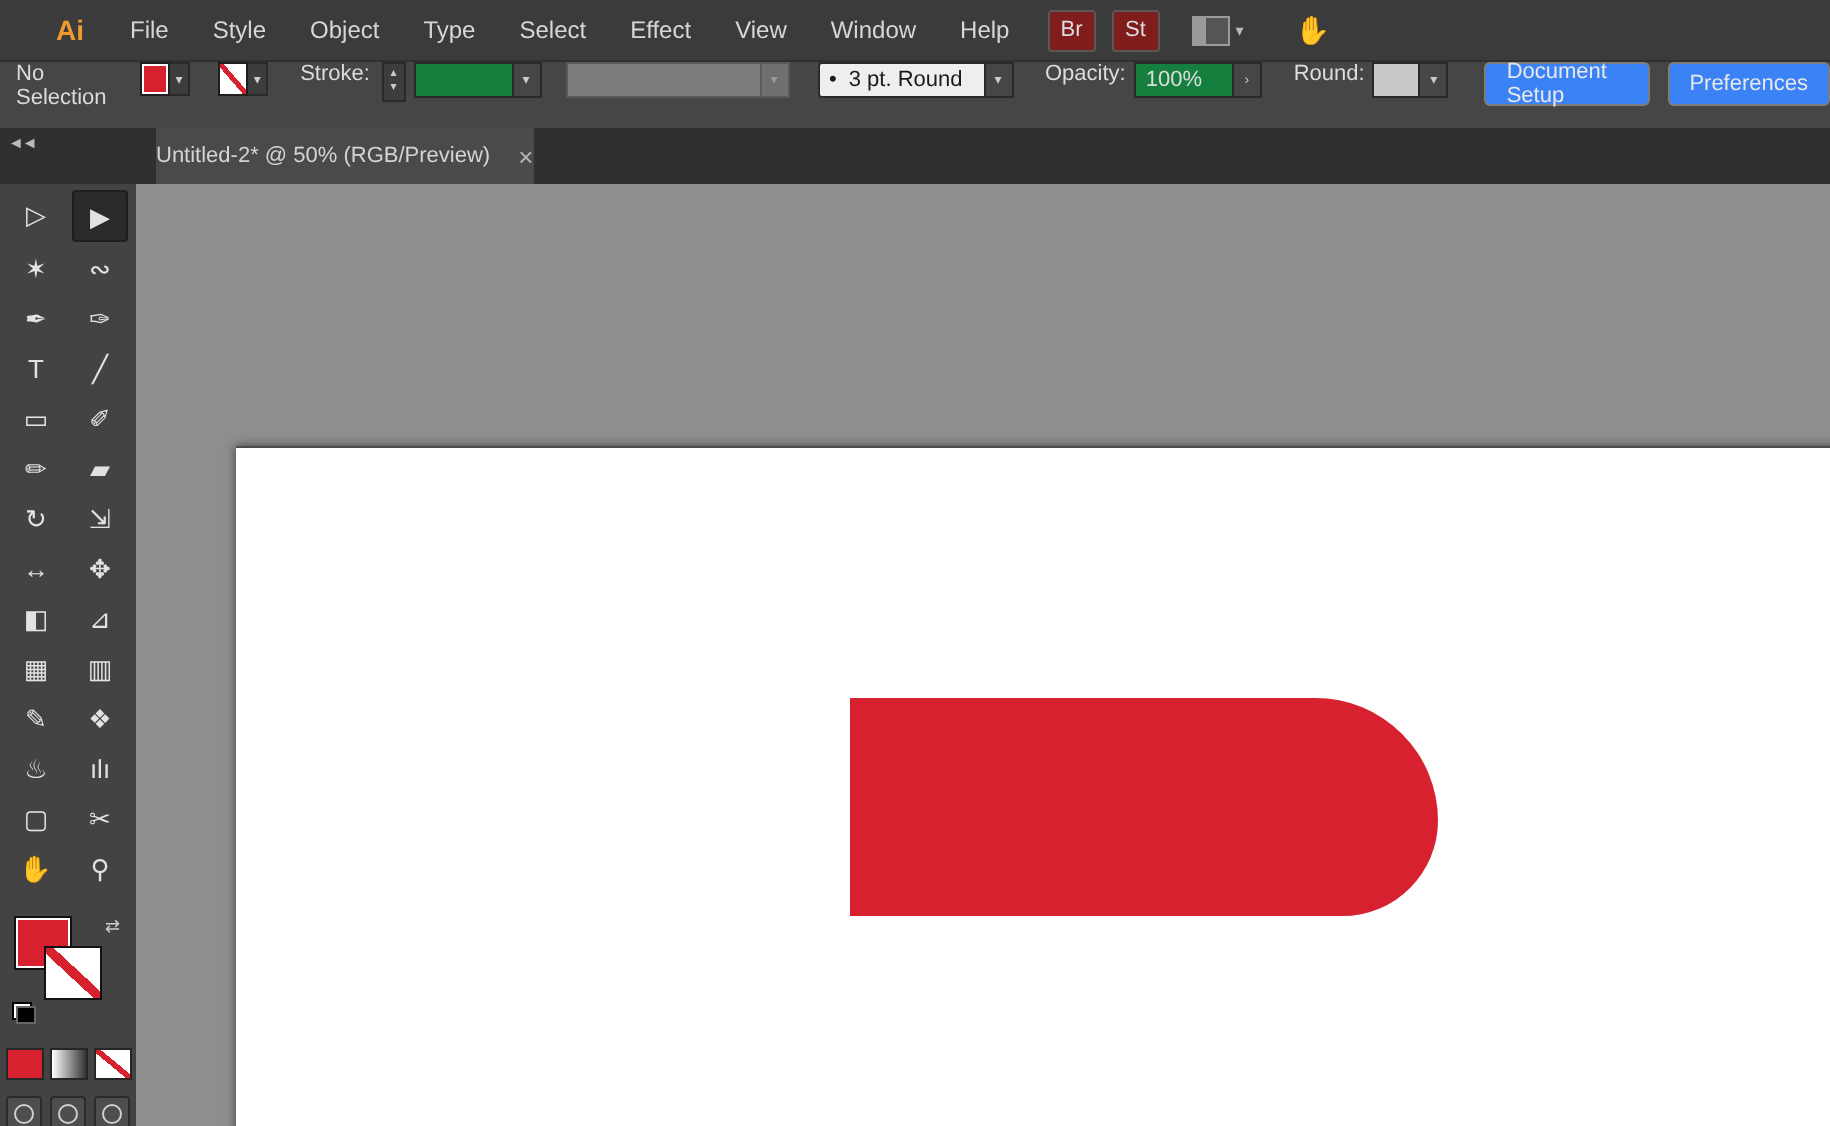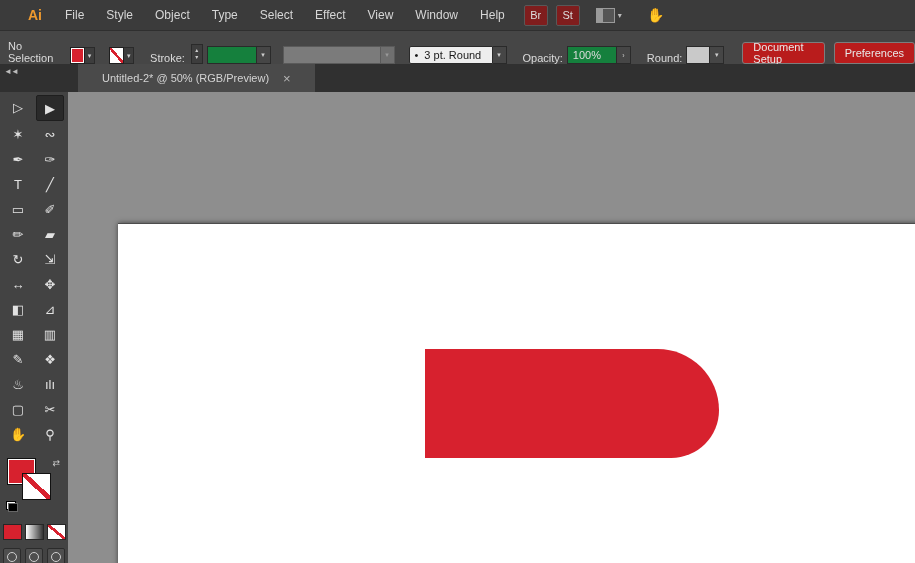--- a/index.html
+++ b/index.html
@@ -15,49 +15,49 @@
           display:flex;align-items:center;justify-content:center;font-size:11px;color:#ddd;margin-left:8px;}
   .ws-icon{width:17px;height:13px;border:1px solid #9a9a9a;margin-left:16px;display:flex;}
   .ws-icon .a{width:6px;background:#9a9a9a;}
   .ws-icon .b{flex:1;background:#555;}
   .mb-chev{font-size:8px;color:#bbb;margin-left:3px;}
   .share{margin-left:26px;color:#777;font-size:14px;}
 
   
   .controlbar{position:absolute;top:30px;left:0;right:0;height:33px;background:#464646;
               border-top:1px solid #2f2f2f;border-bottom:1px solid #2a2a2a;
-              display:flex;align-items:flex-end;font-size:11px;color:#dcdcdc;}
+              display:flex;align-items:flex-start;font-size:11px;color:#dcdcdc;}
   .status{margin-left:8px;width:84px;}
   .swatch{width:18px;height:15px;border:1px solid #1f1f1f;box-shadow:inset 0 0 0 1px #fff;}
   .swatch.fill{background:#d7212e;}
   .swatch.none{background:#fff;position:relative;overflow:hidden;}
   .swatch.none::after,.none-diag::after{content:"";position:absolute;inset:0;
      background:linear-gradient(to top right,transparent 44%,#d7212e 44%,#d7212e 57%,transparent 57%);}
   .chev-btn{width:12px;height:15px;display:flex;align-items:center;justify-content:center;
             font-size:7px;color:#ccc;border:1px solid #2a2a2a;border-left:none;background:#3d3d3d;}
   .lbl{margin-left:16px;}
   .stepper{width:13px;height:18px;margin-left:6px;background:#3d3d3d;border:1px solid #2a2a2a;
            display:flex;flex-direction:column;align-items:center;justify-content:center;font-size:6px;line-height:7px;color:#ccc;}
   .combo{display:flex;align-items:stretch;height:18px;margin-left:4px;}
   .combo .val{display:flex;align-items:center;padding:0 5px;background:#15803d;
               border:1px solid #2a2a2a;min-width:38px;}
   .combo .chev{width:13px;display:flex;align-items:center;justify-content:center;background:#464646;
                border:1px solid #2a2a2a;border-left:none;font-size:7px;color:#ccc;}
   .combo.disabled .val{background:#7b7b7b;border-color:#5a5a5a;min-width:86px;}
   .combo.disabled .chev{background:#6f6f6f;color:#999;border-color:#5a5a5a;}
   .combo.light .val{background:#eeeeee;color:#1a1a1a;min-width:72px;border-radius:2px 0 0 2px;}
   .combo .swval{width:22px;background:#c9c9c9;border:1px solid #2a2a2a;}
-  .btn{height:20px;padding:0 10px;background:#b91c1c;border:1px solid #7d7d7d;border-radius:3px;
+  .btn{height:20px;padding:0 10px;background:#3b82f6;border:1px solid #7d7d7d;border-radius:3px;
        color:#e8e8e8;font-size:11px;display:flex;align-items:center;margin-left:9px;}
 
   
   .tabbar{position:absolute;top:64px;left:0;right:0;height:28px;background:#303030;}
   .collapse{position:absolute;left:4px;top:3px;font-size:8px;color:#bbb;letter-spacing:-1px;}
   .tab{position:absolute;left:78px;top:0;height:28px;background:#4a4a4a;display:flex;
-       align-items:center;gap:14px;padding:0 24px;font-size:11px;color:#d4d4d4;}
+       align-items:center;gap:14px;padding:0 0;font-size:11px;color:#d4d4d4;}
   .tab .close{color:#b5b5b5;font-size:13px;}
 
   
   .toolpanel{position:absolute;left:0;top:92px;bottom:0;width:68px;background:#434343;
              border-right:1px solid #333;}
   .tool-grid{display:grid;grid-template-columns:28px 28px;justify-content:center;
              column-gap:4px;row-gap:1px;padding-top:3px;}
   .cell{height:24px;display:flex;align-items:center;justify-content:center;
         color:#e2e2e2;font-size:13px;border-radius:2px;}
   .cell.active{background:#2a2a2a;border:1px solid #1e1e1e;}

